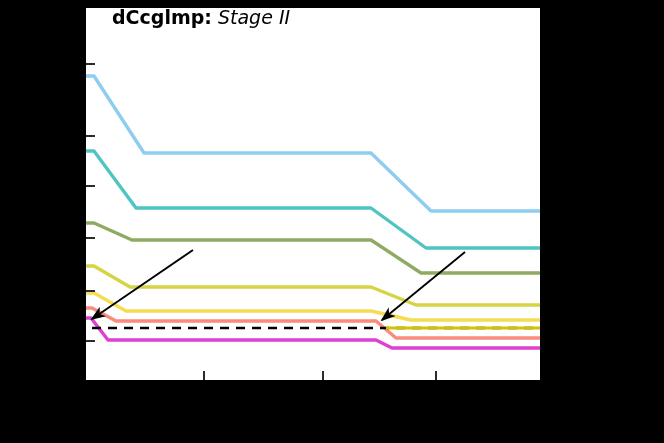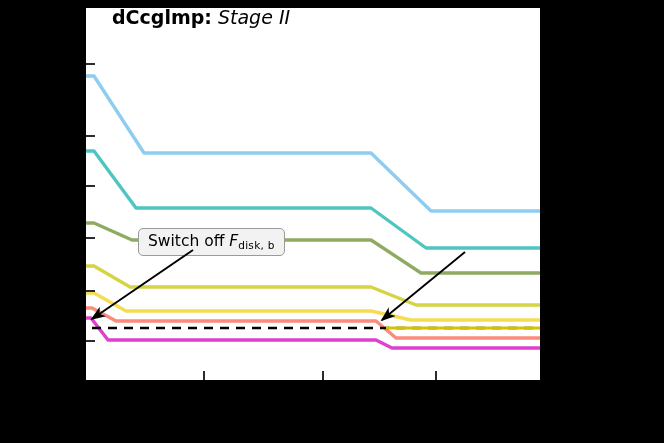--- a/index.html
+++ b/index.html
@@ -80,23 +80,20 @@
   <div class="ytick" style="top:185px"></div>
   <div class="ytick" style="top:237px"></div>
   <div class="ytick" style="top:290px"></div>
   <div class="ytick" style="top:340px"></div>
 
   <div id="title">
     <span class="b">dCcglmp:</span>
     <span class="i">Stage II</span>
   </div>
 
-  <div class="annot" id="annot-b">
-    <span>Switch off </span><span class="var">F</span><span class="sub">disk, b</span>
-  </div>
 
 
   <svg id="arrow-layer" style="position:absolute;left:0;top:0;width:664px;height:443px;pointer-events:none;">
       <defs>
         <marker id="ah" markerWidth="8" markerHeight="8" refX="7" refY="3" orient="auto">
           <path d="M0,0 L8,3 L0,6 L2.2,3 Z" fill="#000"></path>
         </marker>
       </defs>
       <line x1="193" y1="250" x2="92" y2="319" stroke="#000" stroke-width="1.9" marker-end="url(#ah)"></line>
       <line x1="465" y1="252" x2="382" y2="320" stroke="#000" stroke-width="1.9" marker-end="url(#ah)"></line>

